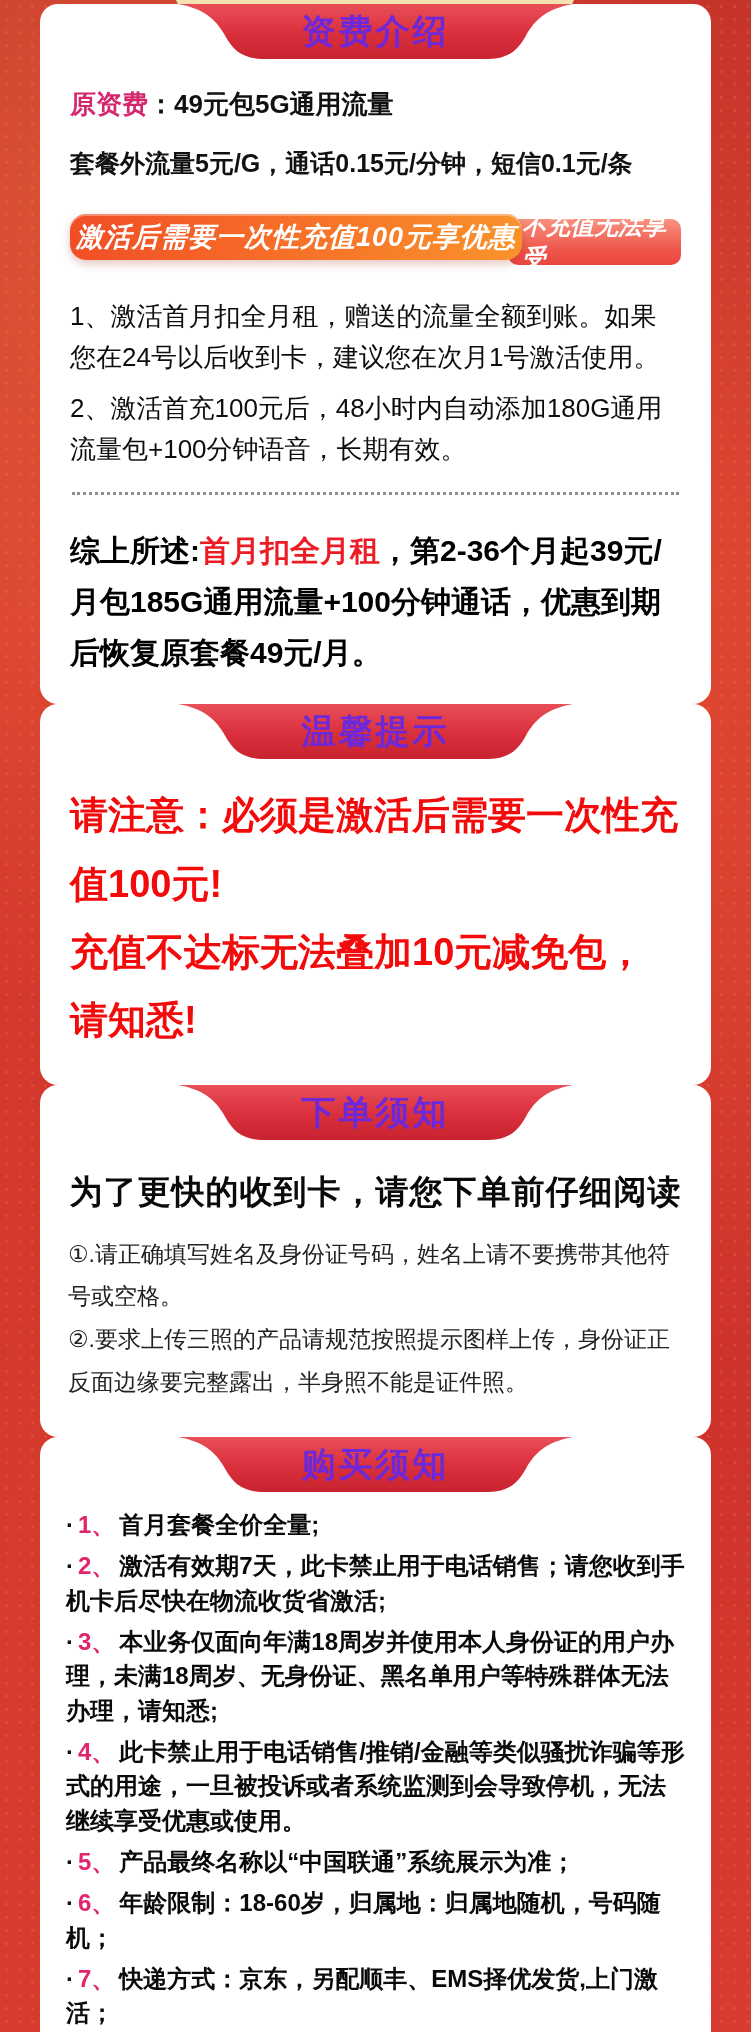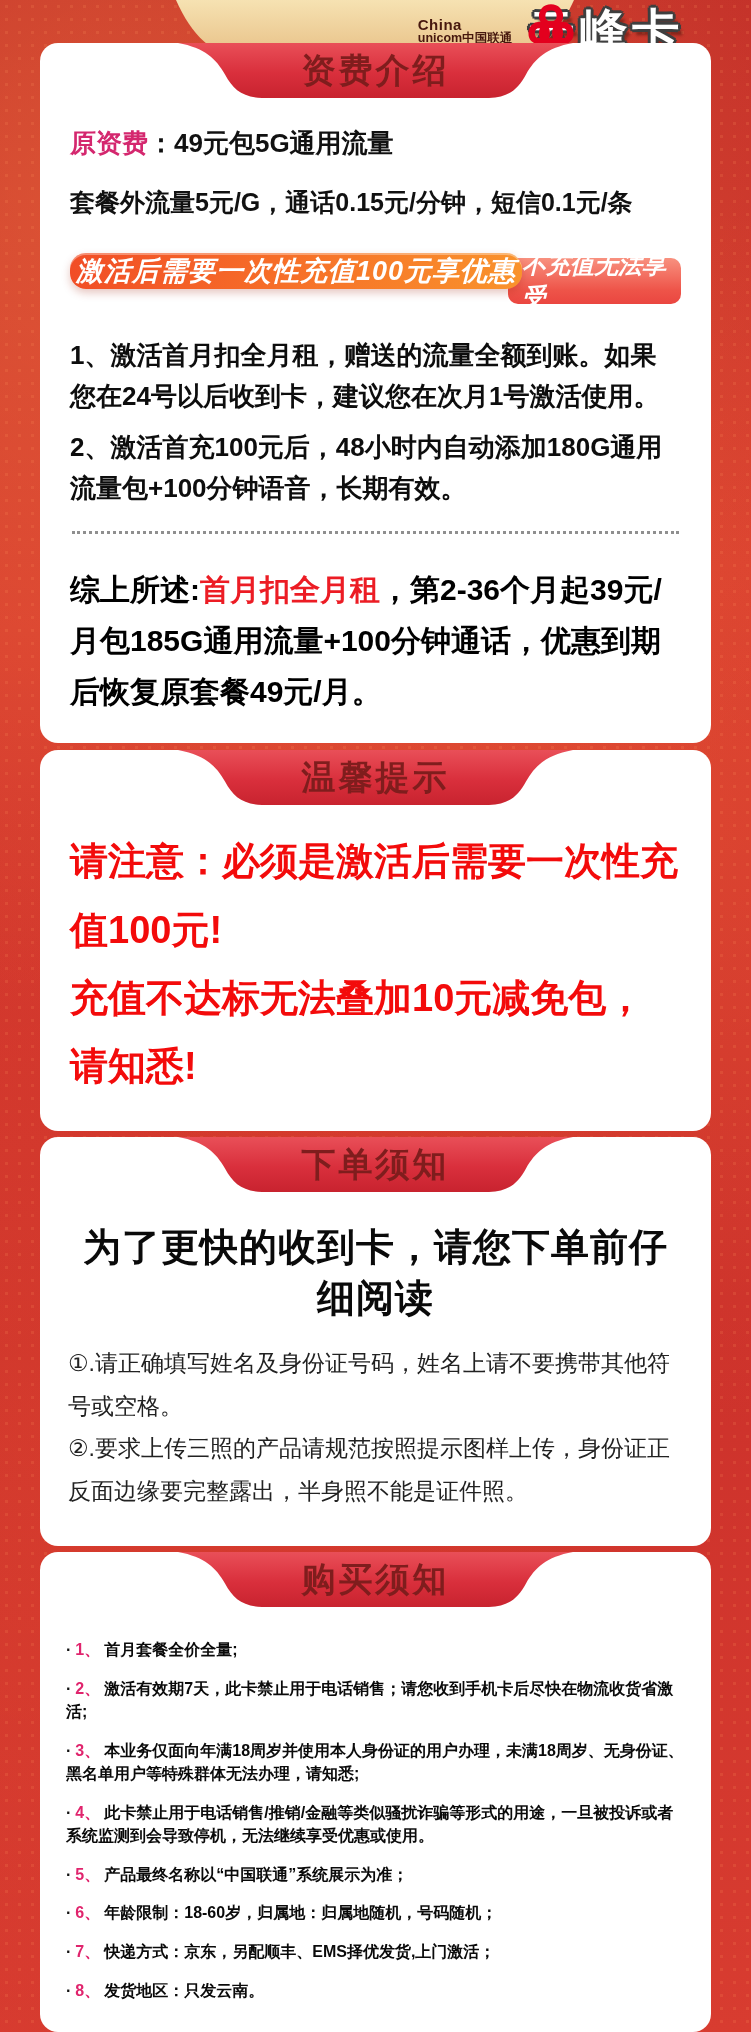--- a/index.html
+++ b/index.html
@@ -38,64 +38,64 @@
       4px 6px 3px rgba(40,10,5,.45);
   }
 
   
   .card{background:#fff;border-radius:18px;margin:0 40px;position:relative;z-index:1;}
   .gap22{height:22px;}.gap24{height:24px;}.gap30{height:30px;}
   .sec-banner{position:relative;height:57px;}
   .sec-banner svg{position:absolute;left:0;top:0;width:100%;height:57px;}
   .sec-banner h2{
     position:absolute;left:0;right:0;top:0;margin:0;height:56px;line-height:54px;
-    text-align:center;color:#7f1d1d;font-size:34px;font-weight:800;letter-spacing:3px;
+    text-align:center;color:#6d28d9;font-size:34px;font-weight:800;letter-spacing:3px;
   }
 
   
   .price-card{border-radius:16px;overflow:hidden;margin-top:4px;}
 
   
   .intro-body{padding:22px 30px 26px 30px;}
   .fee-line{font-size:26px;font-weight:700;color:#111;margin:4px 0 12px 0;}
   .fee-label{color:#d4276e;}
   .overage{font-size:25px;font-weight:600;color:#111;margin-bottom:34px;}
   .ribbon{position:relative;height:56px;margin-bottom:26px;}
   .ribbon-main{
-    position:absolute;left:0;top:0;width:452px;height:36px;z-index:2;
+    position:absolute;left:0;top:0;width:452px;height:46px;z-index:2;
     background:linear-gradient(100deg,#f14d26 0%,#f66d28 45%,#f9932c 100%);
     border-radius:16px;box-shadow:inset 0 2px 0 rgba(255,255,255,.35), 0 4px 8px rgba(160,30,10,.25);
     display:flex;align-items:center;justify-content:center;
     color:#fff;font-size:27px;font-weight:800;font-style:italic;letter-spacing:1px;text-align:center;
   }
   .ribbon-side{
     position:absolute;left:438px;right:0;top:5px;height:46px;z-index:1;
     background:linear-gradient(180deg,#f8917f 0%,#ee5449 70%,#ea4640 100%);
     border-radius:10px;display:flex;align-items:center;justify-content:center;
     padding-left:14px;color:#fff;font-size:24px;font-weight:800;font-style:italic;
   }
-  .intro-item{font-size:26px;font-weight:700;color:#0d0d0d;line-height:1.58;margin:0 0 10px 0;}
+  .intro-item{font-size:26px;font-weight:400;color:#0d0d0d;line-height:1.58;margin:0 0 10px 0;}
   .dash-line{border:none;border-top:3px dotted #8f8f8f;margin:22px 2px 0 2px;}
   .summary{font-size:30px;font-weight:800;color:#000;line-height:1.7;margin:30px 0 0 0;}
   .summary .red{color:#ec1c24;}
 
   
   .tips-body{padding:20px 30px 30px 30px;}
   .tip-line{font-size:38px;font-weight:800;color:#f30b0b;line-height:1.8;margin:0;}
 
   
   .order-body{padding:20px 28px 34px 28px;}
-  .order-headline{font-size:38px;font-weight:900;color:#0a0a0a;text-align:center;
+  .order-headline{font-size:33px;font-weight:900;color:#0a0a0a;text-align:center;
     letter-spacing:1px;margin:8px 0 18px 0;}
   .order-item{font-size:23px;font-weight:500;color:#222;line-height:1.85;margin:0;}
 
   
   .buy-body{padding:14px 26px 22px 26px;}
   .buy-list{list-style:none;margin:0;padding:0;}
-  .buy-item{font-size:16px;line-height:1.43;font-weight:600;color:#0a0a0a;margin:16px 0 7px 0;}
+  .buy-item{font-size:24px;line-height:1.43;font-weight:600;color:#0a0a0a;margin:0 0 7px 0;}
   .buy-item .dot{color:#111;margin-right:4px;font-weight:900;}
   .buy-item .num{color:#e0246d;font-weight:700;margin-right:4px;}
   .buy-item .red{color:#f21c1c;}
 </style>
 </head>
 <body>
 
 <svg width="0" height="0" style="position:absolute" aria-hidden="true">
   <defs>
     <linearGradient id="ribbonGrad" x1="0" y1="0" x2="0" y2="1">

